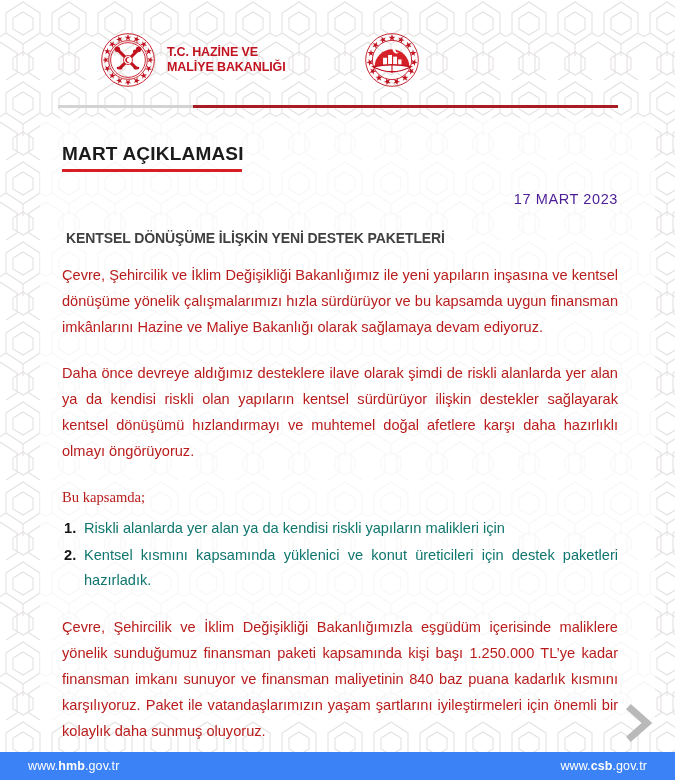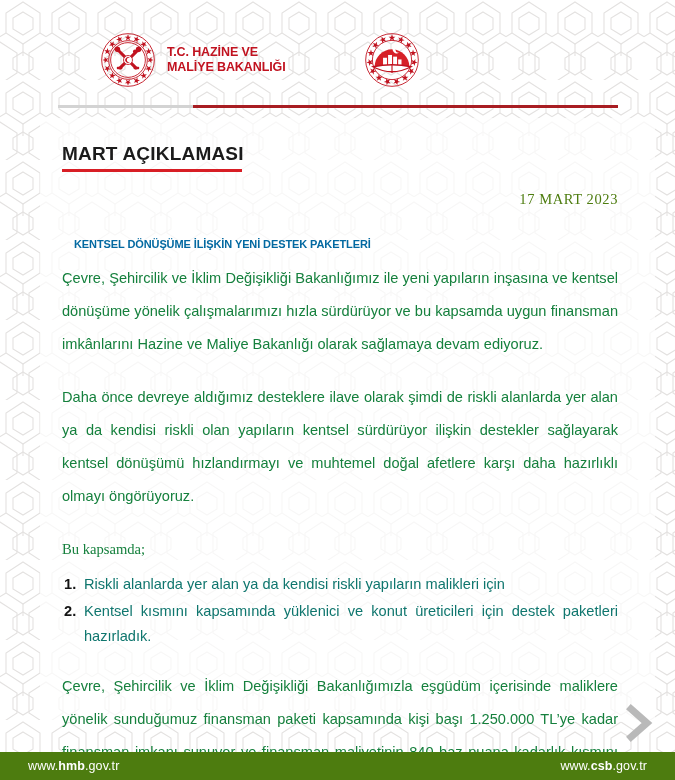--- a/index.html
+++ b/index.html
@@ -107,48 +107,47 @@
     height: 2.5px;
     background: #d81e25;
     margin-top: 4px;
   }
 
   .date {
     position: absolute;
     top: 191px;
     right: 57px;
     font-size: 14.5px;
-    color: #4d7c0f;
+    color: #4c1d95;
     letter-spacing: 0.6px;
-    font-family: Liberation Serif, serif;
   }
 
   .headline {
     position: absolute;
     top: 226px;
     left: 62px;
     width: 560px;
-    font-size: 11px;
+    font-size: 14px;
     font-weight: bold;
-    color: #0369a1;
+    color: #404040;
     letter-spacing: -0.1px;
-    margin: 12px;
+    margin: 4px;
   }
 
   
   .body-copy {
     position: absolute;
     top: 262px;
     left: 62px;
     width: 556px;
   }
   .para {
     font-size: 14.6px;
-    line-height: 33px;
-    color: #15803d;
+    line-height: 26px;
+    color: #b91c1c;
     text-align: justify;
     margin: 0 0 20px 0;
   }
   .para.last { margin-bottom: 0; }
   .para.lead-in { text-align: left; margin-bottom: 6px; font-family: Liberation Serif, serif; }
 
   ol.support-list {
     list-style: none;
     margin: 0 0 20px 0;
     padding: 0;
@@ -181,21 +180,21 @@
     z-index: 3;
   }
 
   
   .footer {
     position: absolute;
     left: 0;
     bottom: 0;
     width: 675px;
     height: 28px;
-    background: #4d7c0f;
+    background: #3b82f6;
     z-index: 4;
     display: flex;
     align-items: center;
     justify-content: space-between;
   }
   .footer-url {
     color: #ffffff;
     font-size: 12.5px;
     letter-spacing: 0.1px;
   }

